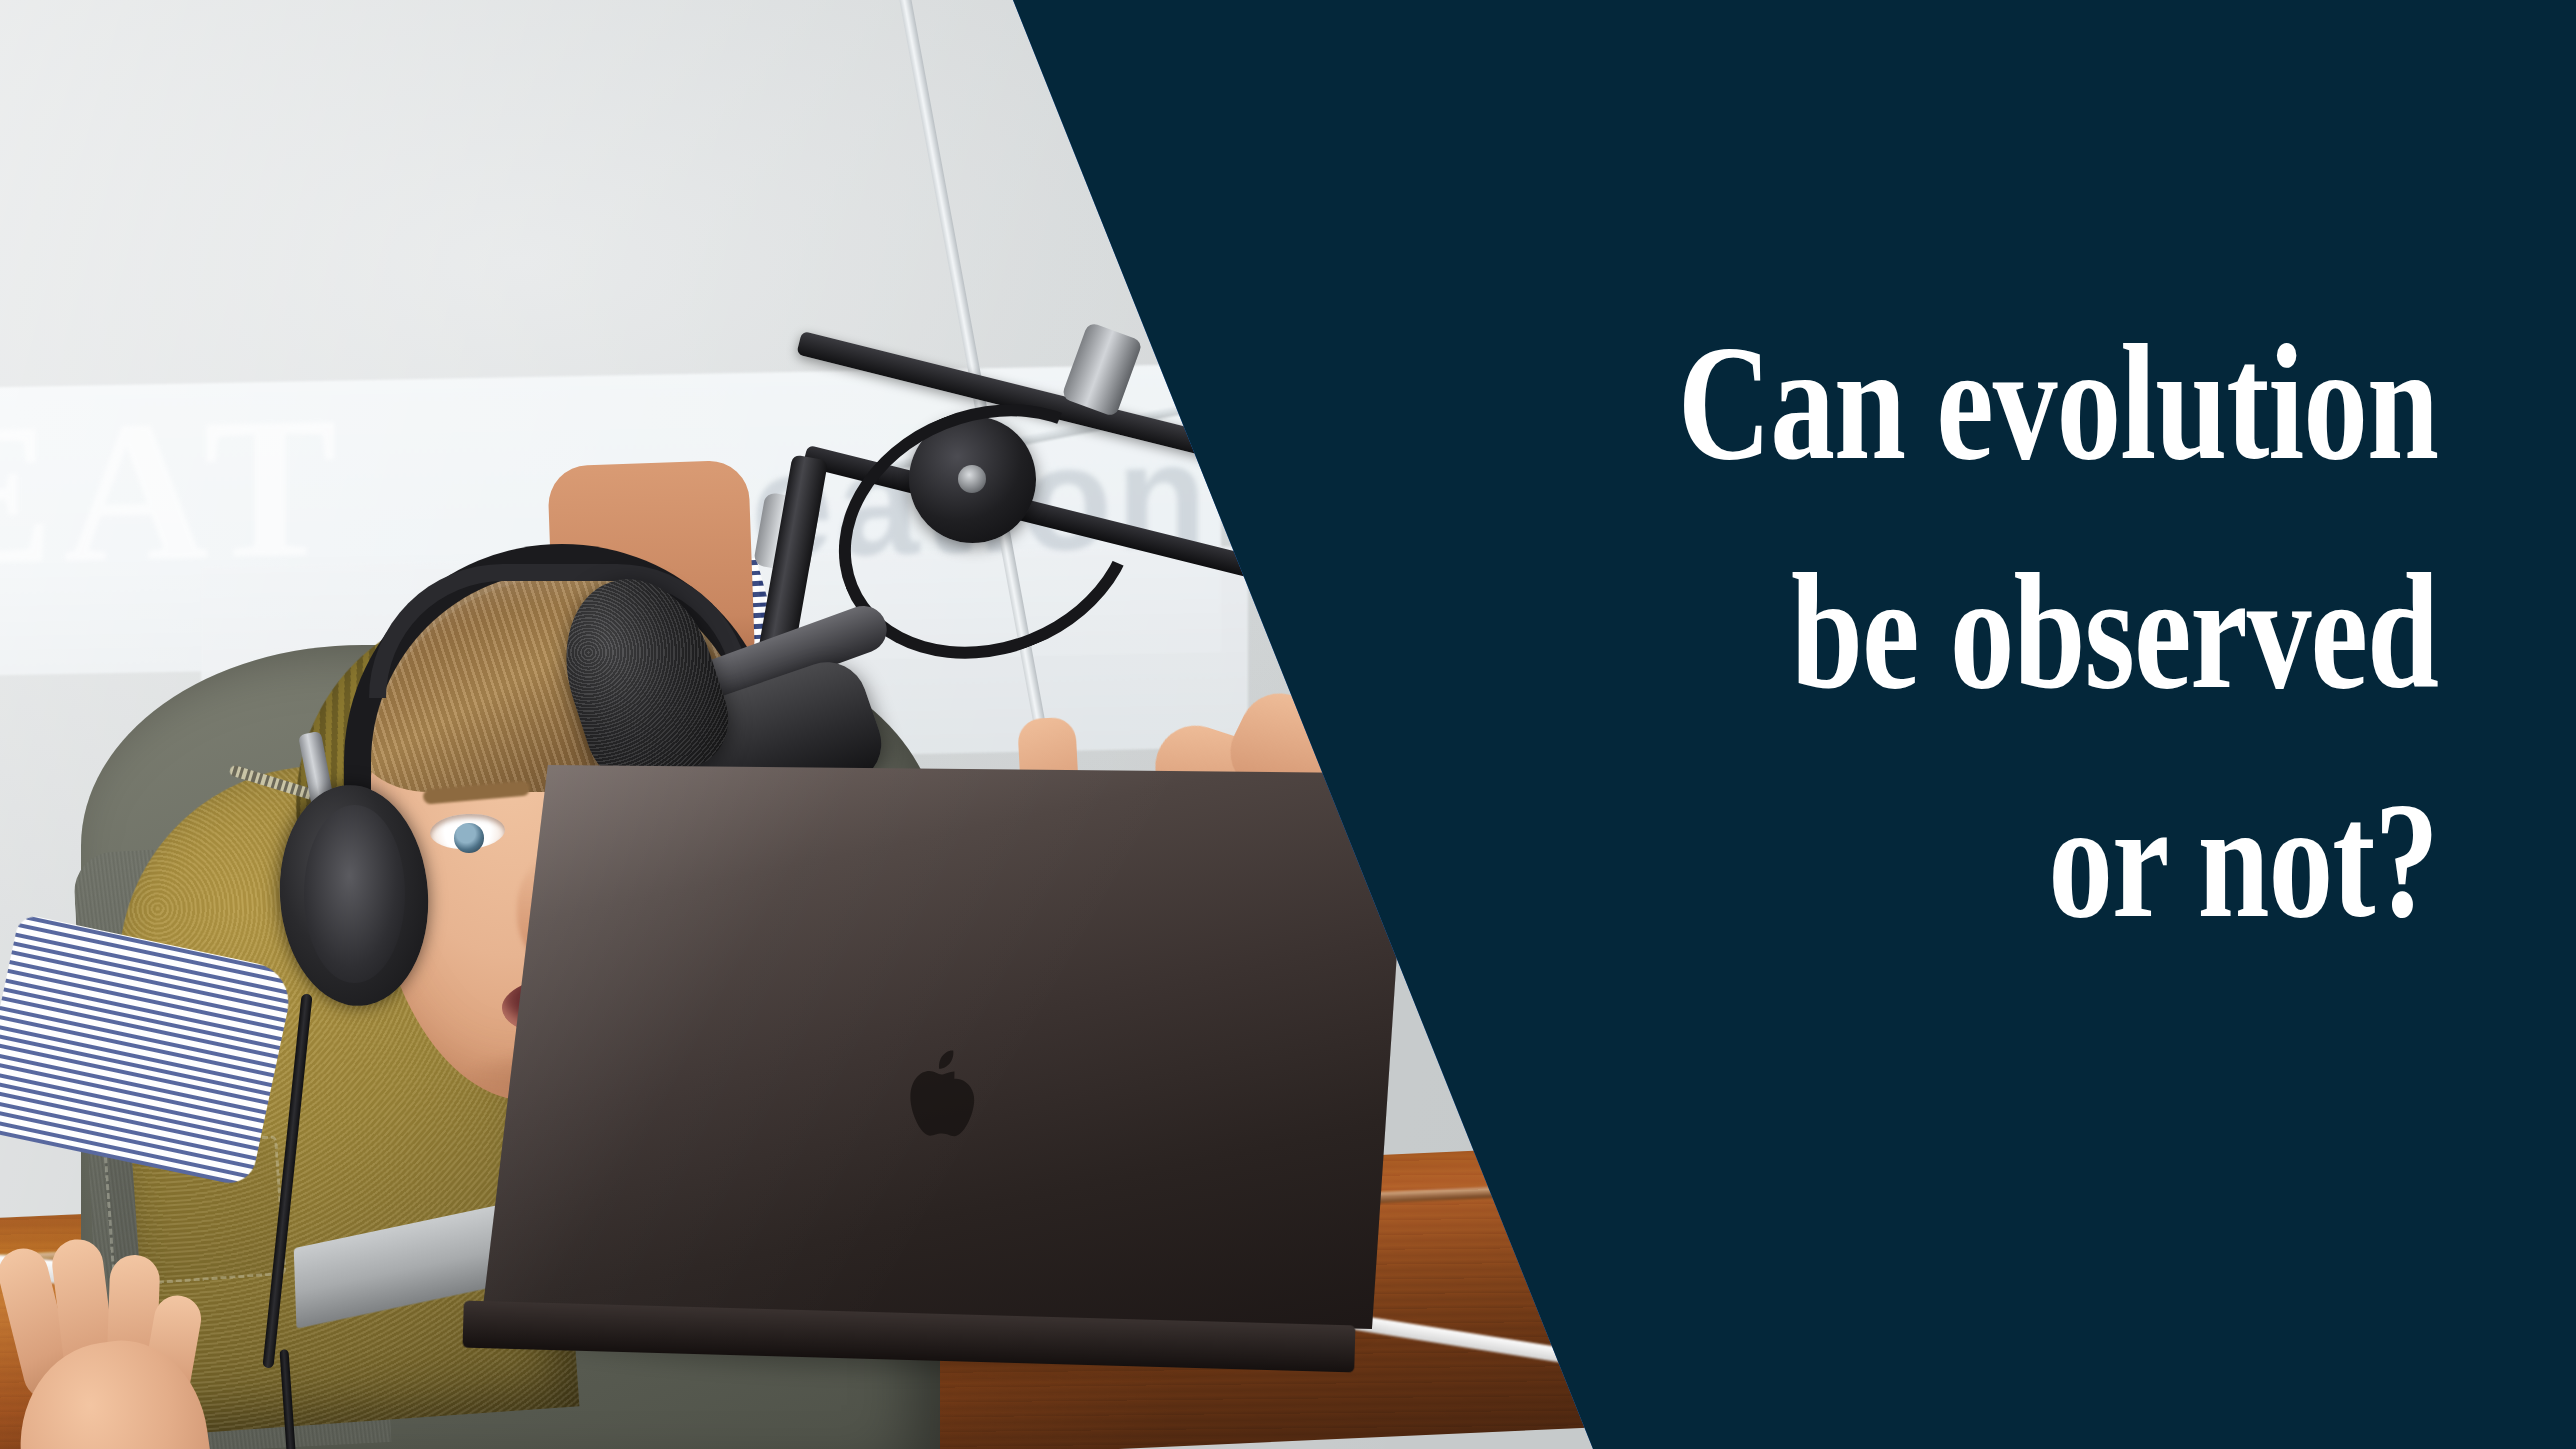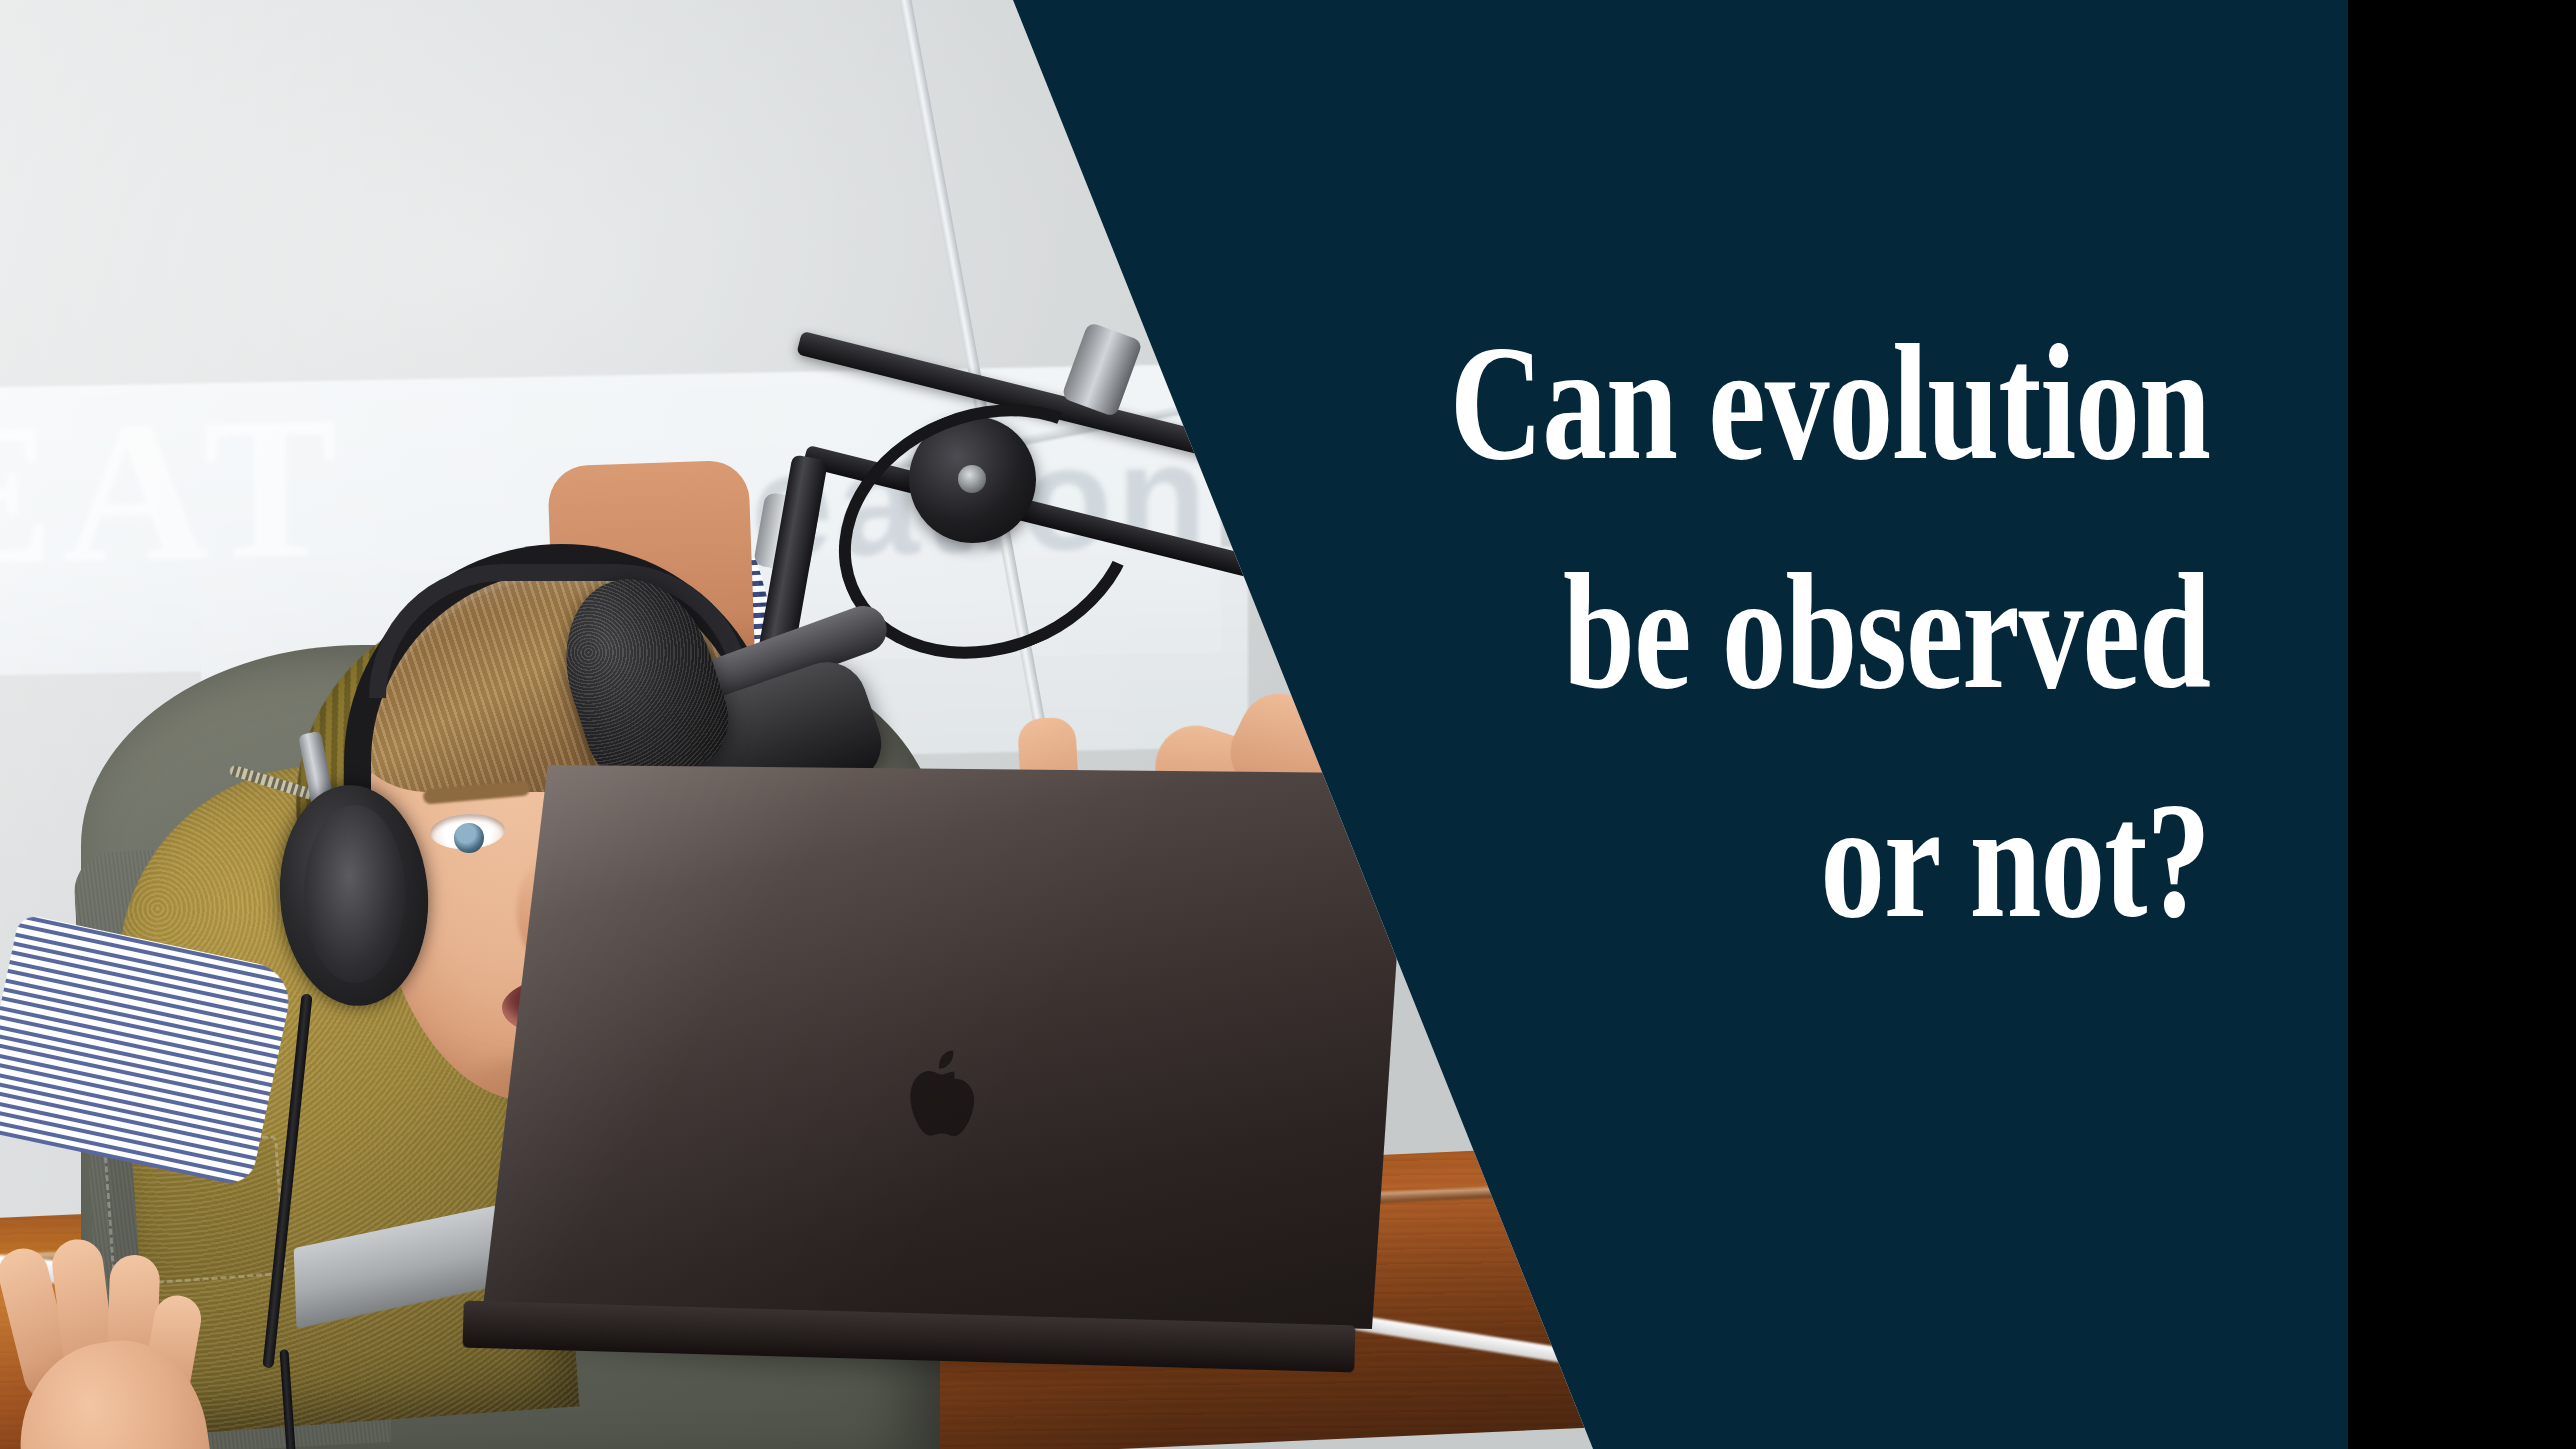--- a/index.html
+++ b/index.html
@@ -6,24 +6,24 @@
     margin: 0;
     padding: 0;
     background: #000;
   }
   body {
     font-family: "Liberation Sans", sans-serif;
   }
 
   #stage {
     position: relative;
-    width: 2348px;
+    width: 2576px;
     height: 1449px;
     overflow: hidden;
-    background: #ffffff;
+    background: #3b82f6;
   }
 
   
   .photo-panel {
     position: absolute;
     inset: 0;
     
     clip-path: polygon(0 0, 1013px 0, 1593px 1449px, 0 1449px);
     overflow: hidden;
   }

